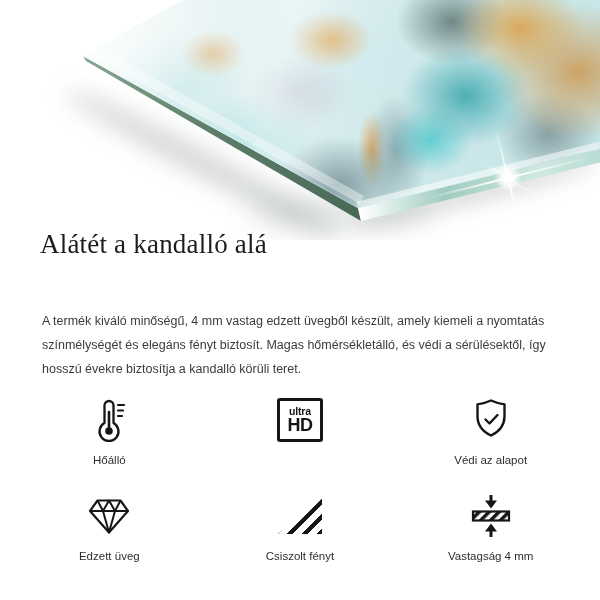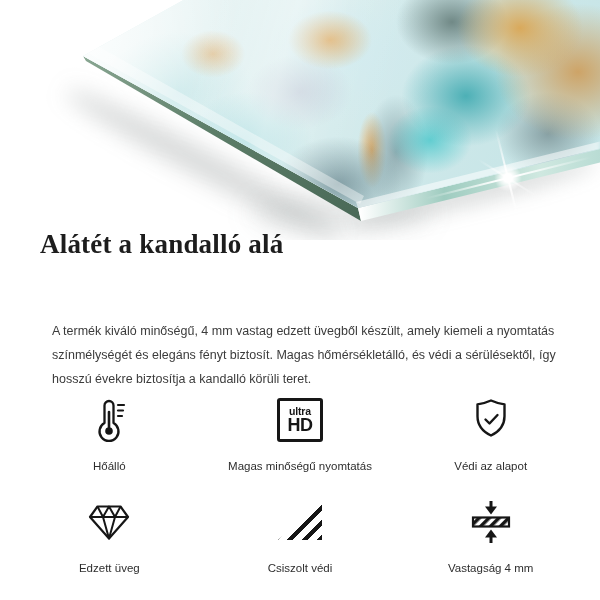--- a/index.html
+++ b/index.html
@@ -60,30 +60,30 @@
         background:linear-gradient(to right,transparent,rgba(255,255,255,.95) 42% 58%,transparent);}
   .ray2{width:100px;height:2px;transform:translate(-50%,-50%) rotate(76deg);
         background:linear-gradient(to right,transparent,rgba(255,255,255,.9) 42% 58%,transparent);}
   .ray3{width:70px;height:1.5px;transform:translate(-50%,-50%) rotate(32deg);
         background:linear-gradient(to right,transparent,rgba(255,255,255,.6) 45% 55%,transparent);}
   .sparkle .core{position:absolute;left:-14px;top:-14px;width:28px;height:28px;border-radius:50%;
         background:radial-gradient(circle,#fff 0 22%,rgba(255,255,255,.65) 42%,transparent 70%);}
 
   
   .title{position:absolute;left:40px;top:227px;margin:0;font-family:"Liberation Serif",serif;
-         font-weight:700;font-size:27px;line-height:34px;color:#1d1d1d;letter-spacing:.2px;}
-  .desc{position:absolute;left:40px;top:307px;width:520px;margin:12px;
+         font-weight:400;font-size:27px;line-height:34px;color:#1d1d1d;letter-spacing:.2px;}
+  .desc{position:absolute;left:40px;top:307px;width:520px;margin:2px;
         font-size:12.5px;line-height:24px;color:#3b3b3b;}
 
   
   .features{position:absolute;left:14px;right:14px;top:396px;display:grid;
             grid-template-columns:repeat(3,1fr);row-gap:26px;}
   .feature{display:flex;flex-direction:column;align-items:center;}
   .icon-box{height:48px;display:flex;align-items:center;justify-content:flex-end;}
-  .feature-label{margin-top:16px;font-size:11.5px;color:#2e2e2e;}
+  .feature-label{margin-top:10px;font-size:11.5px;color:#2e2e2e;}
 
   .uhd-box{width:40px;height:38px;border:3px solid #161616;border-radius:3px;
            display:flex;flex-direction:column;align-items:center;justify-content:center;color:#161616;}
   .uhd-top{font-size:10.5px;font-weight:700;line-height:1;letter-spacing:-.2px;}
   .uhd-bottom{font-size:18px;font-weight:800;line-height:1;letter-spacing:-.5px;}
 
   .bevel-shape{width:44px;height:36px;clip-path:polygon(0 100%,100% 0,100% 100%);
            background:repeating-linear-gradient(135deg,#161616 0 4.5px,rgba(0,0,0,0) 4.5px 10.5px);}
 </style>
 </head>
@@ -130,21 +130,20 @@
       <div class="feature-label">Hőálló</div>
     </div>
 
     <div class="feature">
       <div class="icon-box">
         <div class="uhd-box">
           <span class="uhd-top">ultra</span>
           <span class="uhd-bottom">HD</span>
         </div>
       </div>
-      <div class="feature-label">Magas minőségű nyomtatás</div>
     </div>
 
     <div class="feature">
       <div class="icon-box">
         <svg width="48" height="48" viewBox="0 0 48 48" fill="none">
           <path d="M24 4.5c4.2 1.9 8.8 3.2 13.5 3.9v11.8c0 8.9-5.4 15.4-13.5 19.3C15.9 35.6 10.5 29.1 10.5 20.2V8.4C15.2 7.7 19.8 6.4 24 4.5Z" stroke="#161616" stroke-width="2.4" stroke-linejoin="round"></path>
           <path d="M18.5 23.5l4 4 8-8.5" stroke="#161616" stroke-width="2.4" stroke-linecap="round" stroke-linejoin="round"></path>
         </svg>
       </div>
       <div class="feature-label">Védi az alapot</div>
@@ -159,21 +158,21 @@
           <path d="M18 17 24 38.5 30 17" stroke="#161616" stroke-width="2" stroke-linejoin="round"></path>
         </svg>
       </div>
       <div class="feature-label">Edzett üveg</div>
     </div>
 
     <div class="feature">
       <div class="icon-box">
         <div class="bevel-shape"></div>
       </div>
-      <div class="feature-label">Csiszolt védi</div>
+      <div class="feature-label">Csiszolt fényt</div>
     </div>
 
     <div class="feature">
       <div class="icon-box">
         <svg width="48" height="48" viewBox="0 0 48 48" fill="none">
           <defs>
             <pattern id="hatchP" width="7" height="7" patternUnits="userSpaceOnUse" patternTransform="rotate(45)">
               <rect width="7" height="7" fill="#ffffff"></rect>
               <rect width="3.5" height="7" fill="#161616"></rect>
             </pattern>

